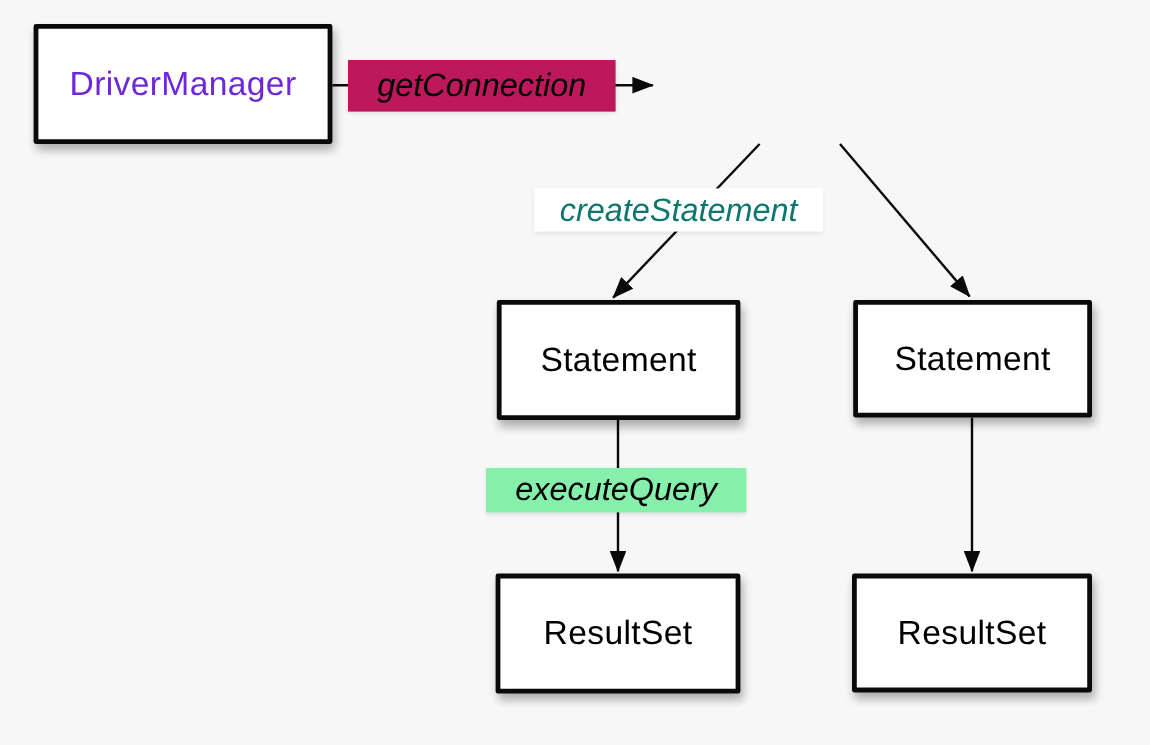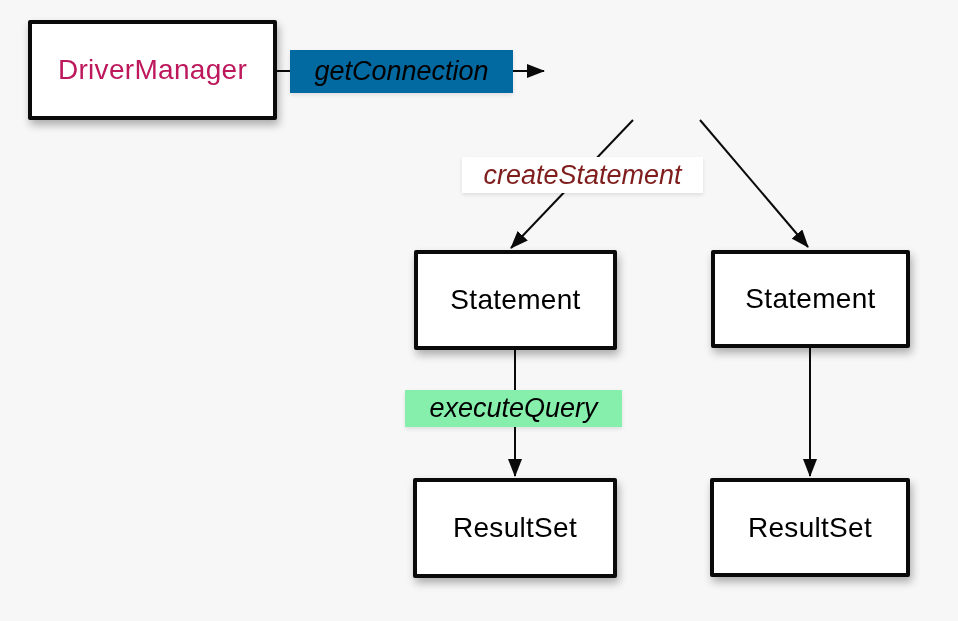--- a/index.html
+++ b/index.html
@@ -62,31 +62,31 @@
       </marker>
     </defs>
 
   <line x1="277" y1="71" x2="544" y2="71" stroke="#0a0a0a" stroke-width="2" marker-end="url(#arrow)"></line>
       <line x1="633" y1="120" x2="511" y2="248" stroke="#0a0a0a" stroke-width="2" marker-end="url(#arrow)"></line>
       <line x1="700" y1="120" x2="808" y2="247" stroke="#0a0a0a" stroke-width="2" marker-end="url(#arrow)"></line>
       <line x1="515" y1="350" x2="515" y2="476" stroke="#0a0a0a" stroke-width="2" marker-end="url(#arrow)"></line>
       <line x1="810" y1="348" x2="810" y2="476" stroke="#0a0a0a" stroke-width="2" marker-end="url(#arrow)"></line>
     </svg>
 
-<div class="node" style="left: 28px; top: 20px; width: 249px; height: 100px; background: rgb(255, 255, 255); border-color: rgb(10, 10, 10); color: #be185d;">
+<div class="node" style="left: 28px; top: 20px; width: 249px; height: 100px; background: rgb(255, 255, 255); border-color: rgb(10, 10, 10); color: #6d28d9;">
       <span>DriverManager</span>
     </div>
     <div class="node" style="left: 414px; top: 250px; width: 203px; height: 100px; background: rgb(255, 255, 255); border-color: rgb(10, 10, 10); color: rgb(0, 0, 0);">
       <span>Statement</span>
     </div>
     <div class="node" style="left: 711px; top: 250px; width: 199px; height: 98px; background: rgb(255, 255, 255); border-color: rgb(10, 10, 10); color: rgb(0, 0, 0);">
       <span>Statement</span>
     </div>
     <div class="node" style="left: 413px; top: 478px; width: 204px; height: 100px; background: rgb(255, 255, 255); border-color: rgb(10, 10, 10); color: rgb(0, 0, 0);">
       <span>ResultSet</span>
     </div>
     <div class="node" style="left: 710px; top: 478px; width: 200px; height: 99px; background: rgb(255, 255, 255); border-color: rgb(10, 10, 10); color: rgb(0, 0, 0);">
       <span>ResultSet</span>
     </div>
-    <div class="edge-label" style="left: 290px; top: 50px; width: 223px; height: 43px; background: #0369a1; color: rgb(0, 0, 0);">getConnection</div>
-    <div class="edge-label" style="left: 462px; top: 157px; width: 241px; height: 36px; background: rgb(255, 255, 255); color: #7f1d1d;">createStatement</div>
+    <div class="edge-label" style="left: 290px; top: 50px; width: 223px; height: 43px; background: #be185d; color: rgb(0, 0, 0);">getConnection</div>
+    <div class="edge-label" style="left: 445px; top: 157px; width: 241px; height: 36px; background: rgb(255, 255, 255); color: #0f766e;">createStatement</div>
     <div class="edge-label" style="left: 405px; top: 390px; width: 217px; height: 37px; background: #86efac; color: rgb(0, 0, 0);">executeQuery</div>
   </div>
 
 </body></html>

